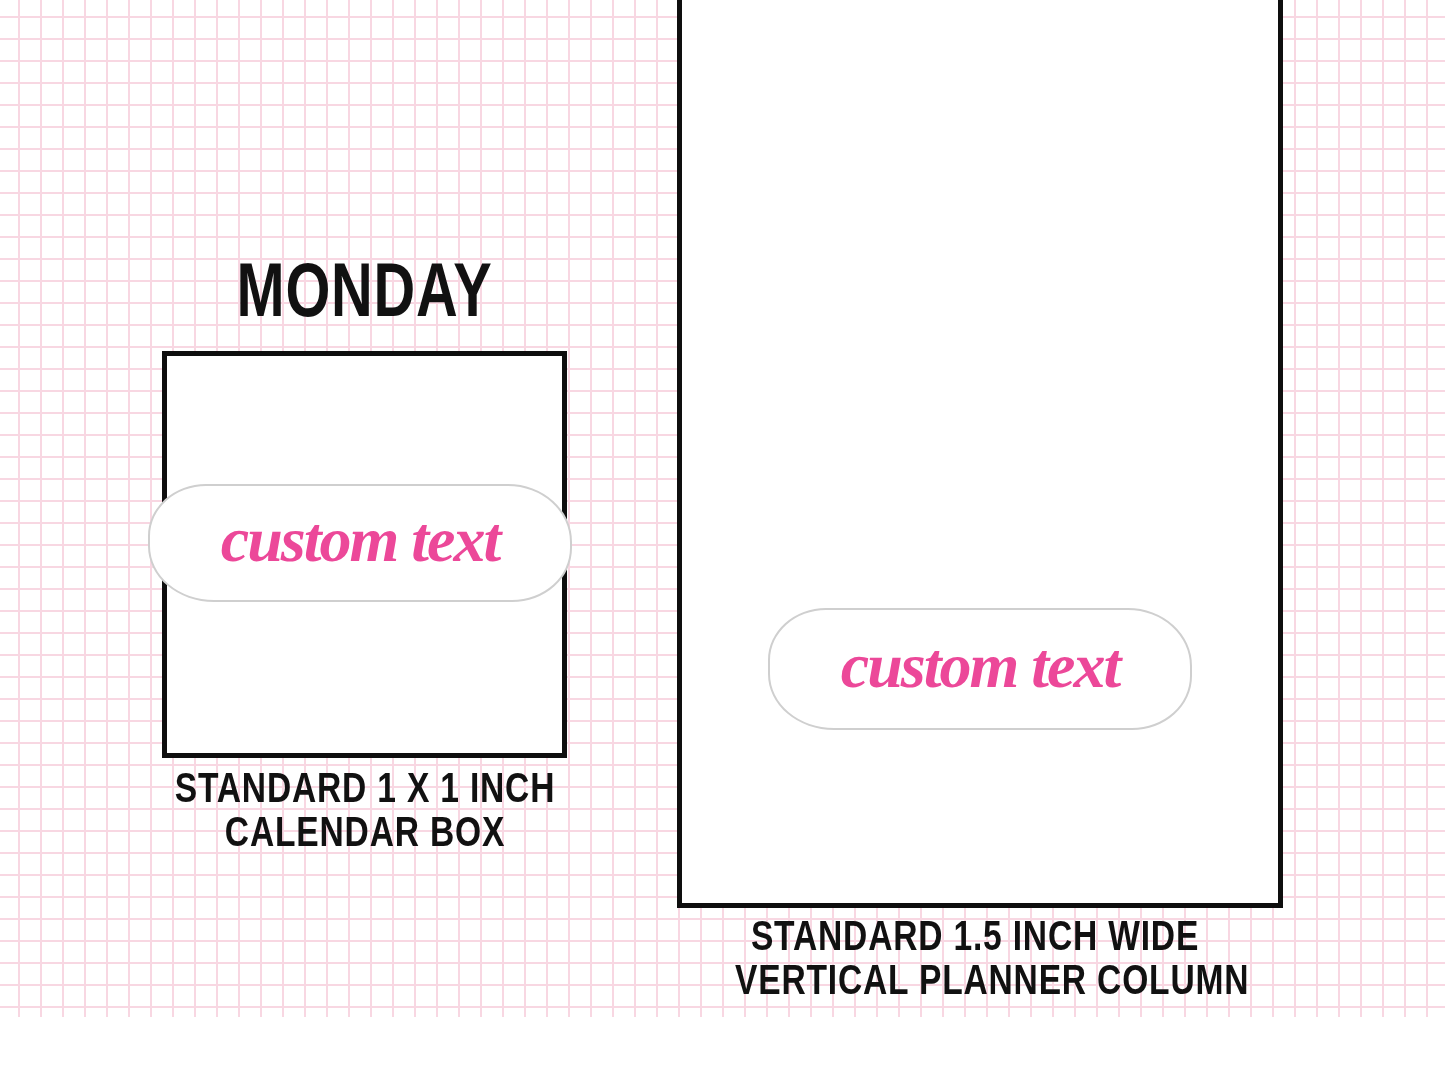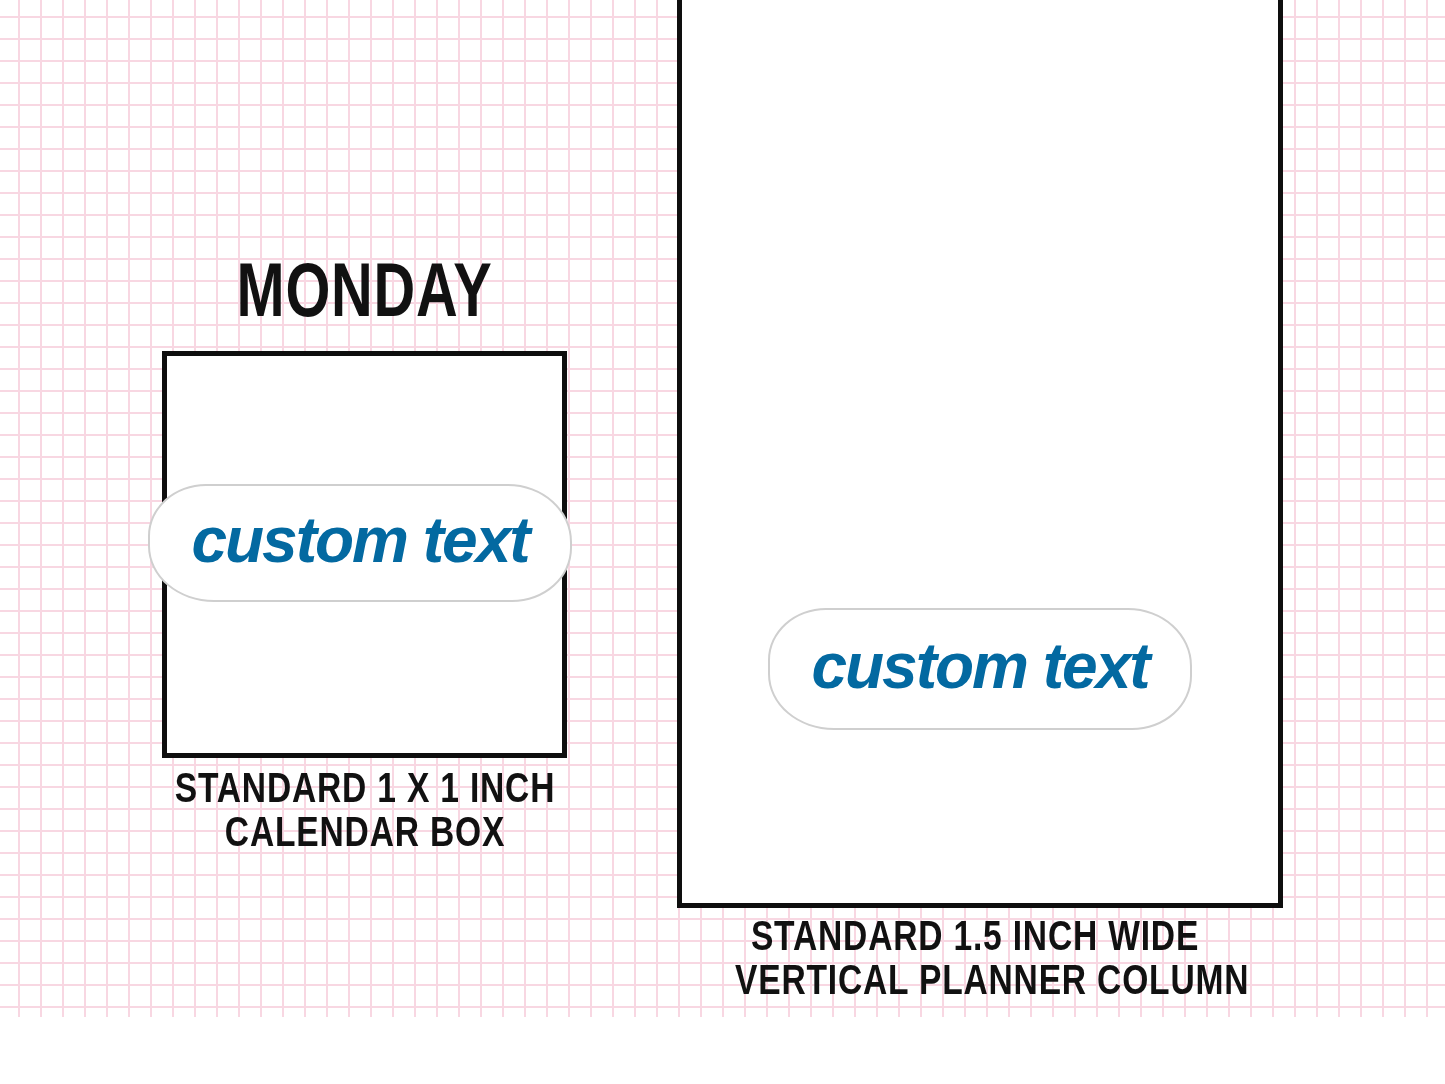--- a/index.html
+++ b/index.html
@@ -84,26 +84,26 @@
   }
 
   .sticker-right {
     left: 768px;
     top: 608px;
     width: 424px;
     height: 122px;
   }
 
   .sticker-text {
-    font-family: Liberation Sans, sans-serif;
+    font-family: Liberation Serif, serif;
     font-style: italic;
     font-weight: 700;
     font-size: 64px;
     letter-spacing: -2px;
-    color: #0369a1;
+    color: #ec4899;
     white-space: nowrap;
     padding-bottom: 6px;
   }
 
   .caption {
     position: absolute;
     text-align: center;
     font-size: 42px;
     line-height: 1.04;
     transform: scaleX(0.80);

